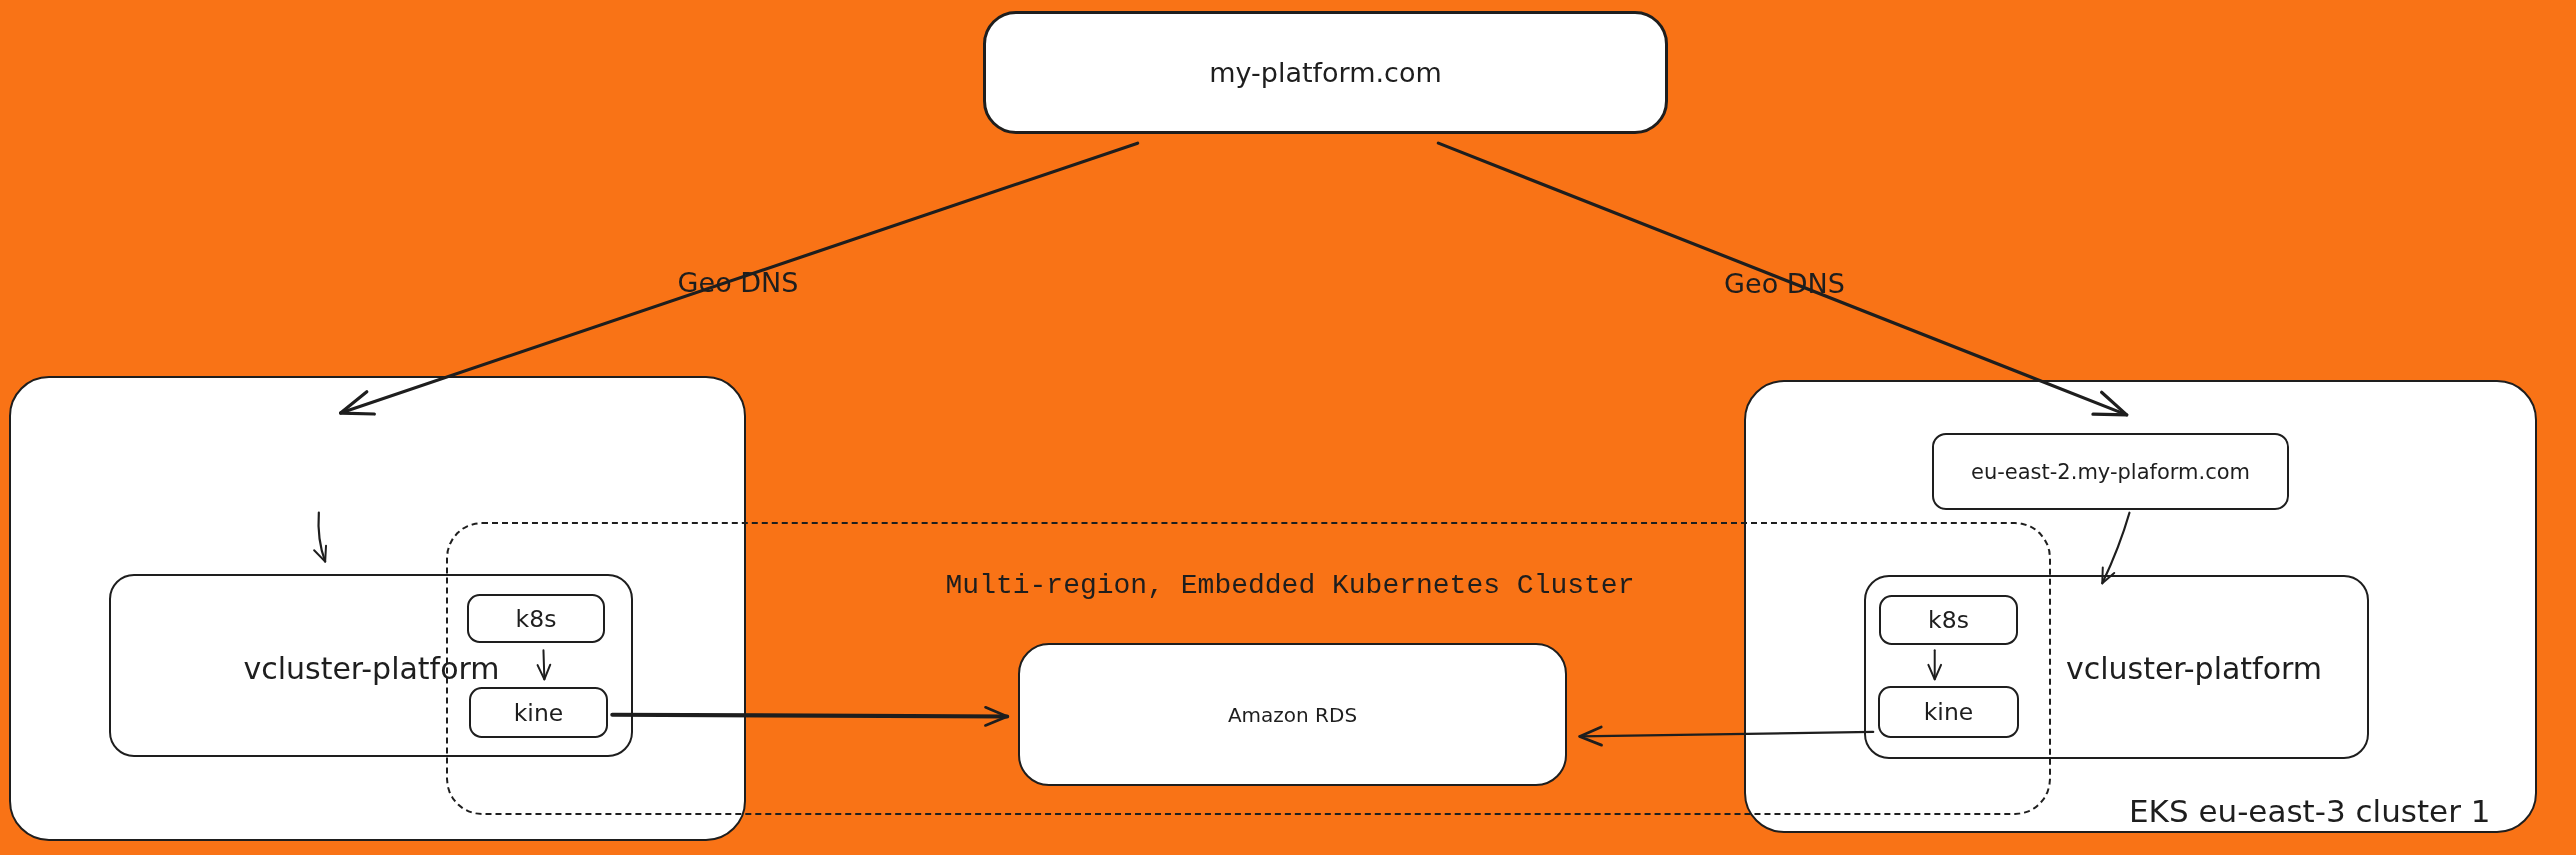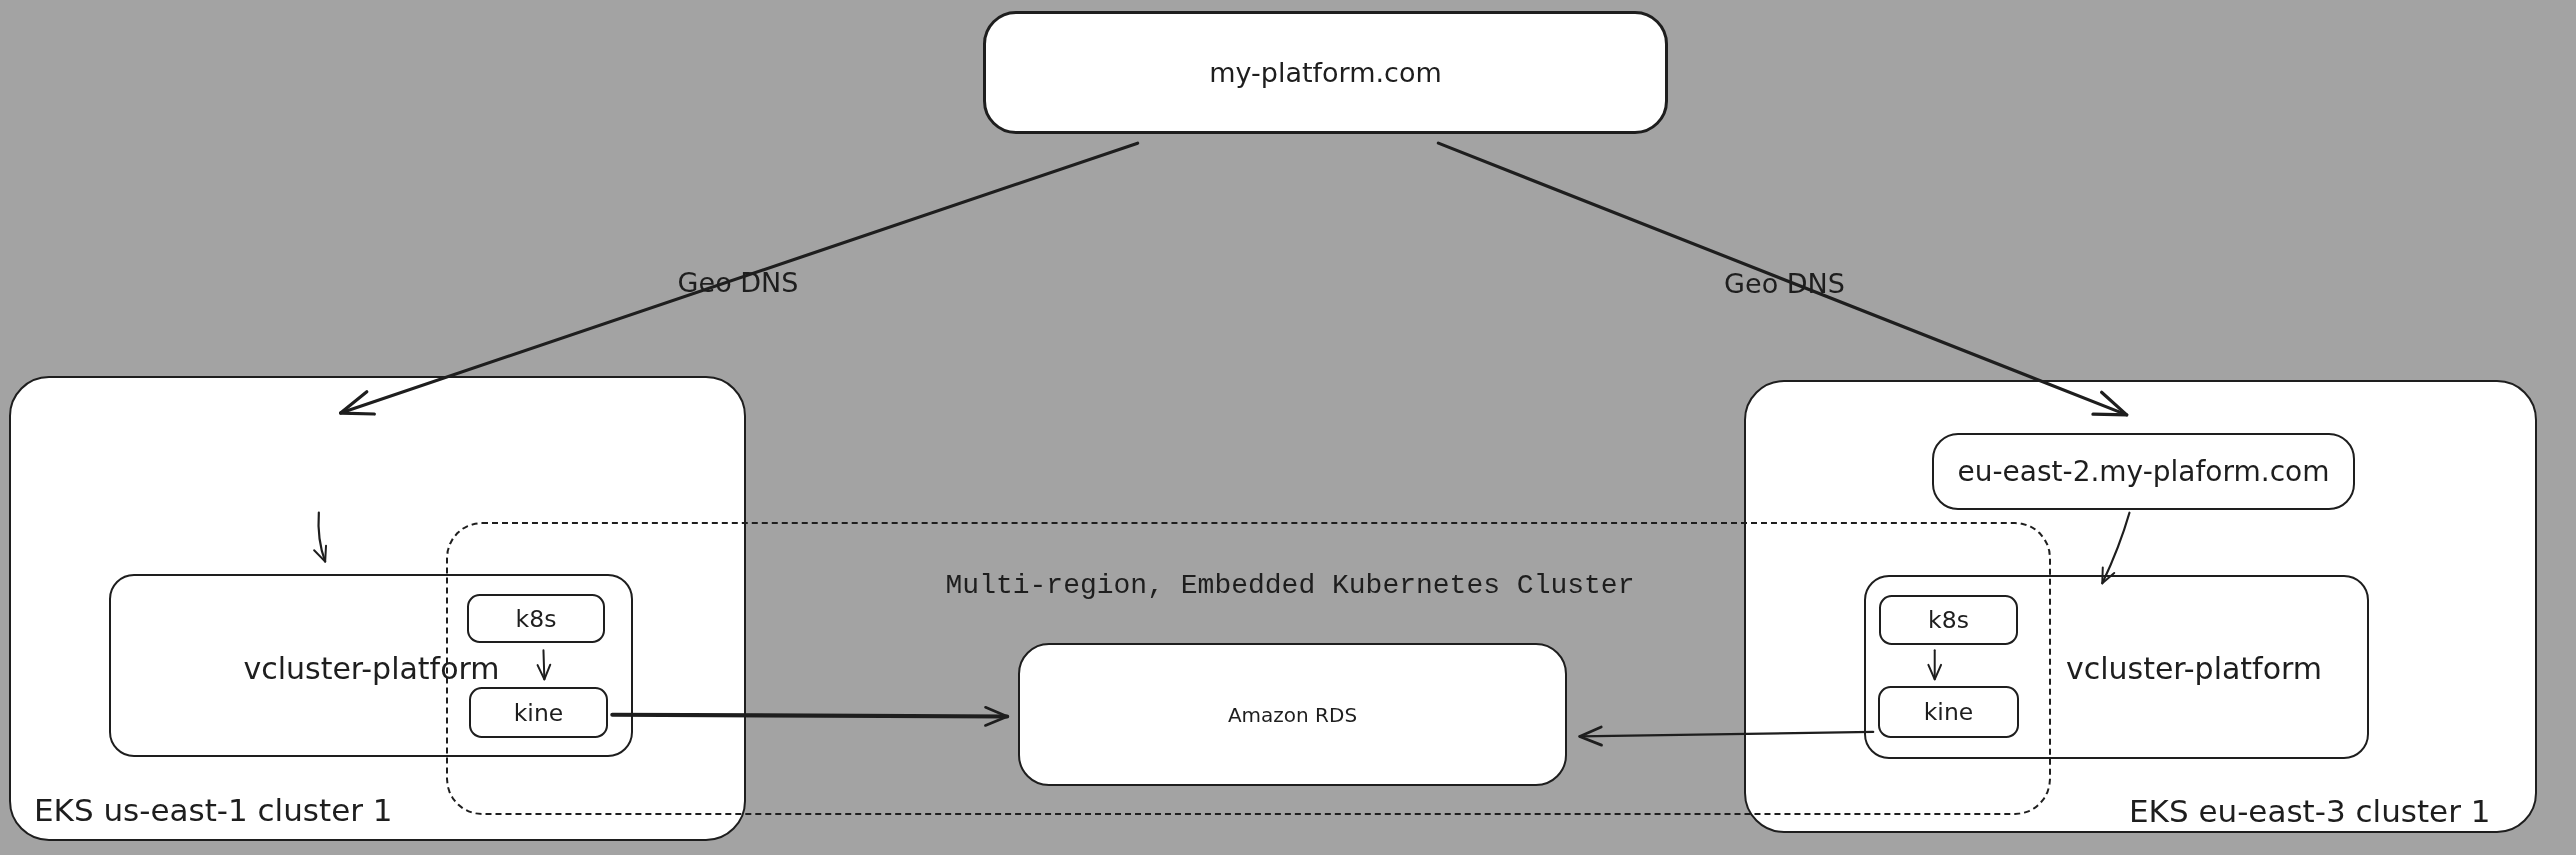--- a/index.html
+++ b/index.html
@@ -1,21 +1,21 @@
 <!DOCTYPE html>
 <html style="font-size:14.5px"><head>
 <meta charset="utf-8">
 <style>
   :root { --ink: #1e1e1e; }
   html, body { margin: 0; padding: 0; background: #ffffff; }
   #canvas {
     position: relative;
     width: 2576px;
     height: 856px;
-    background: #a3a3a3;
+    background: #f97316;
     font-family: "DejaVu Sans", sans-serif;
     color: var(--ink);
     overflow: hidden;
   }
   .box {
     position: absolute;
     border: 2.7px solid var(--ink);
     border-radius: 27px;
     background: #ffffff;
     display: flex;
@@ -59,21 +59,21 @@
     z-index: 5;
     pointer-events: none;
   }
   .group-title { left: 924px; top: 563px; width: 732px; height: 45px; font-size: 28px; z-index: 6; font-family: Liberation Mono, monospace; }
 
   
   .rds-box { left: 1018px; top: 643px; width: 549px; height: 143px; border-radius: 31px; font-size: 20px; z-index: 4; }
 
   
   .cluster-right  { left: 1744px; top: 380px; width: 793px; height: 453px; border-radius: 40px; }
-  .dns-right      { left: 1932px; top: 433px; width: 423px; height: 77px;  border-radius: 26px; font-size: 28px; }
+  .dns-right      { left: 1932px; top: 433px; width: 357px; height: 77px;  border-radius: 14px; font-size: 21px; }
   .vcluster-right { left: 1864px; top: 575px; width: 505px; height: 184px; border-radius: 25px; }
   .k8s-right      { left: 1879px; top: 595px; width: 139px; height: 50px;  border-radius: 12.7px; border-width: 2.3px; font-size: 23.5px; }
   .kine-right     { left: 1878px; top: 686px; width: 141px; height: 52px;  border-radius: 12.7px; border-width: 2.3px; font-size: 23.5px; }
   .vclabel-right  { left: 2038px; top: 647px; width: 312px; height: 43px;  font-size: 30px; }
   .cllabel-right  { left: 2129px; top: 790px; width: 389px; height: 42px;  font-size: 31px; }
 
   .edges-svg {
     position: absolute;
     left: 0; top: 0;
     width: 2576px; height: 856px;
@@ -96,21 +96,20 @@
 
   <div class="box cluster-left"></div>
   <div class="box vcluster-left"></div>
   <div class="label centered vclabel-left">vcluster-platform</div>
   <div class="box k8s-left">
     <span>k8s</span>
   </div>
   <div class="box kine-left">
     <span>kine</span>
   </div>
-  <div class="label cllabel-left">EKS us-east-1 cluster 1</div>
 
   <div class="box cluster-right"></div>
   <div class="box dns-right">
     <span>eu-east-2.my-plaform.com</span>
   </div>
   <div class="box vcluster-right"></div>
   <div class="label centered vclabel-right">vcluster-platform</div>
   <div class="box k8s-right">
     <span>k8s</span>
   </div>

